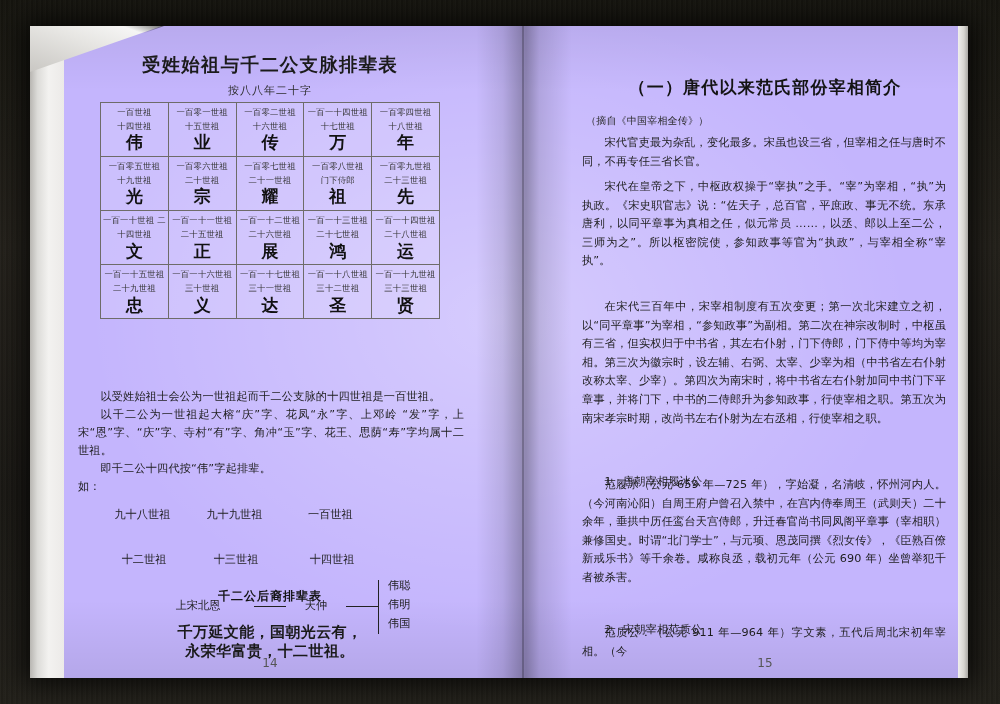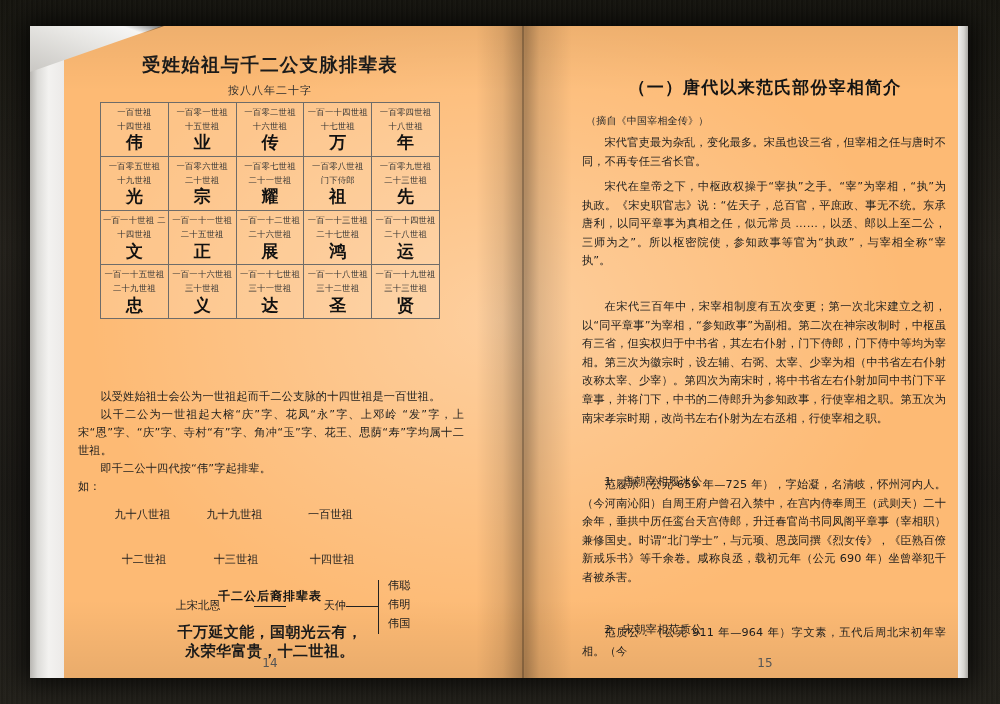--- a/index.html
+++ b/index.html
@@ -14,21 +14,21 @@
     background:
       repeating-linear-gradient(90deg,
         rgba(255,255,255,0.022) 0px, rgba(255,255,255,0.022) 1px,
         rgba(0,0,0,0.03) 1px, rgba(0,0,0,0.03) 3px,
         rgba(255,255,255,0.012) 3px, rgba(255,255,255,0.012) 5px),
       linear-gradient(180deg,#16150f 0%,#24211b 35%,#1b1915 70%,#22201a 100%);
   }
   
   #book{
     position:absolute;left:30px;top:26px;width:938px;height:652px;
-    background:#fdba74;
+    background:#c4b5fd;
     box-shadow:0 0 26px 6px rgba(0,0,0,0.75);
   }
   
   #book:before{
     content:"";position:absolute;inset:0;pointer-events:none;
     background:
       radial-gradient(ellipse at 50% 45%, rgba(255,255,255,0.30) 0%, rgba(255,255,255,0) 62%),
       linear-gradient(180deg, rgba(0,0,0,0.06) 0%, rgba(0,0,0,0) 10%, rgba(0,0,0,0) 88%, rgba(0,0,0,0.08) 100%);
   }
   
@@ -113,21 +113,21 @@
 
   
   #lineage{position:absolute;left:14px;top:452px;width:386px;font-size:11.2px;color:#1d1d1d;}
   .lin-row{display:flex;line-height:17px;}
   .lin-c{text-align:center;margin-top:28px;}
   .lc2{width:100px;}
   .lc3{width:92px;}
   #lin-tree{position:relative;height:62px;margin-top:8px;}
   #lin-name{position:absolute;left:68px;top:22px;width:104px;text-align:center;}
   #lin-dash1{position:absolute;left:176px;top:30px;width:32px;height:1px;background:#222;}
-  #lin-mid{position:absolute;left:208px;top:22px;width:60px;text-align:right;}
+  #lin-mid{position:absolute;left:208px;top:22px;width:60px;text-align:center;}
   #lin-dash2{position:absolute;left:268px;top:30px;width:32px;height:1px;background:#222;}
   #lin-vbar{position:absolute;left:300px;top:4px;width:1px;height:54px;background:#222;}
   #lin-kids{position:absolute;left:310px;top:0px;line-height:19px;}
 
   .sec-title{
     position:absolute;left:0;width:100%;text-align:center;
     font-weight:bold;font-size:12px;color:#141414;letter-spacing:1px;
   }
   .verse{
     position:absolute;left:0;width:100%;text-align:center;

